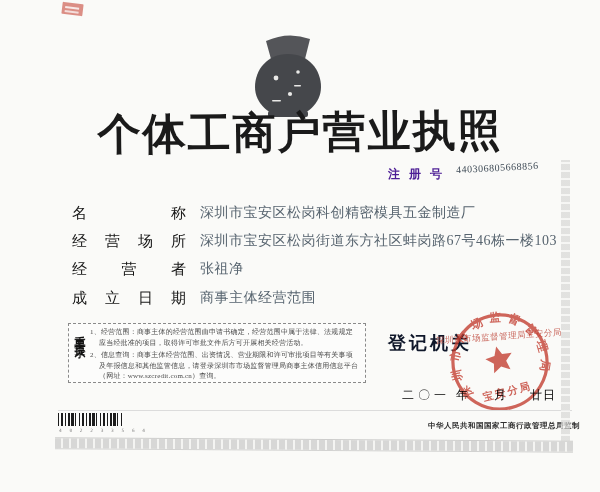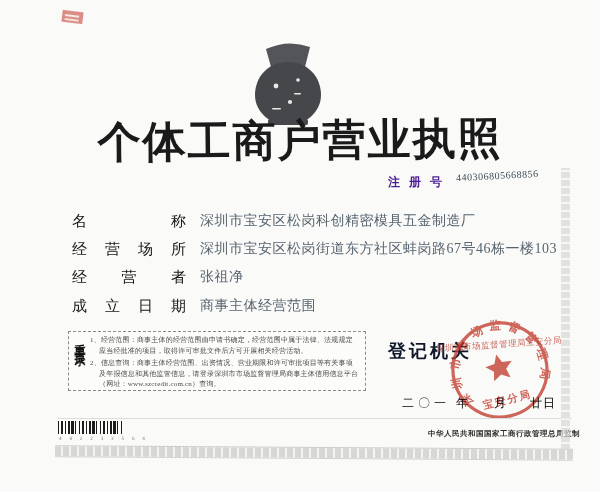--- a/index.html
+++ b/index.html
@@ -2,21 +2,21 @@
 <html><head>
 <meta charset="utf-8">
 <style>
   html,body{margin:0;padding:0;}
   body{
     width:600px;height:492px;overflow:hidden;position:relative;
     background:#fafaf8;
     font-family:"Liberation Serif",serif;
     -webkit-font-smoothing:antialiased;
   }
-  .page{position:absolute;left:0;top:8px;width:600px;height:460px;}
+  .page{position:absolute;left:0;top:0;width:600px;height:460px;}
 
   
   .seal-frag{
     position:absolute;left:62px;top:3px;width:21px;height:12px;
     background:rgba(198,70,56,.6);transform:rotate(7deg);border-radius:1px;
   }
   .seal-frag::after{
     content:"";position:absolute;left:3px;top:4px;width:14px;height:2px;
     background:rgba(255,255,255,.8);box-shadow:0 4px 0 rgba(255,255,255,.7);
   }

